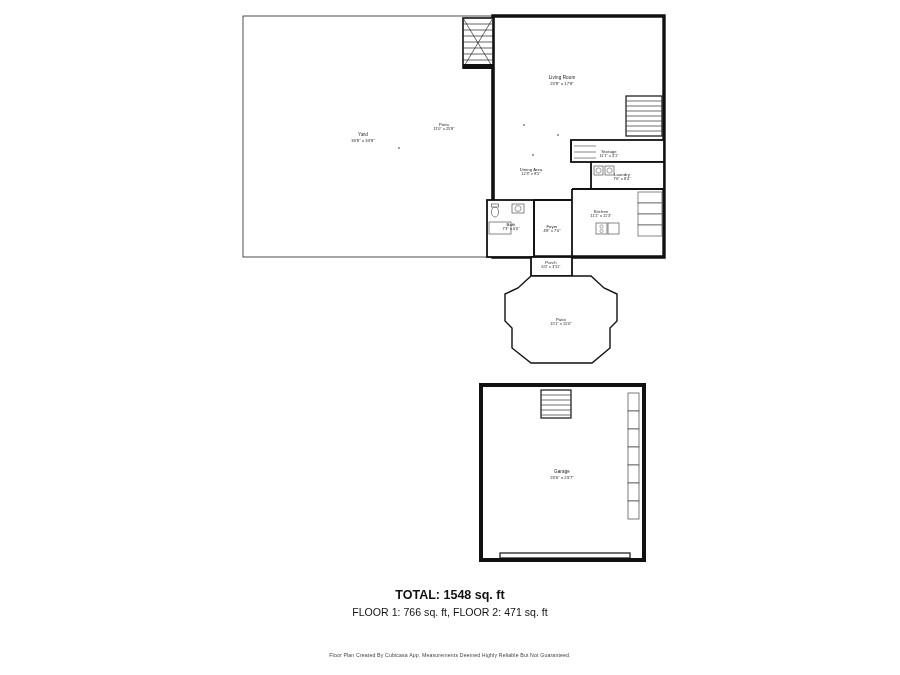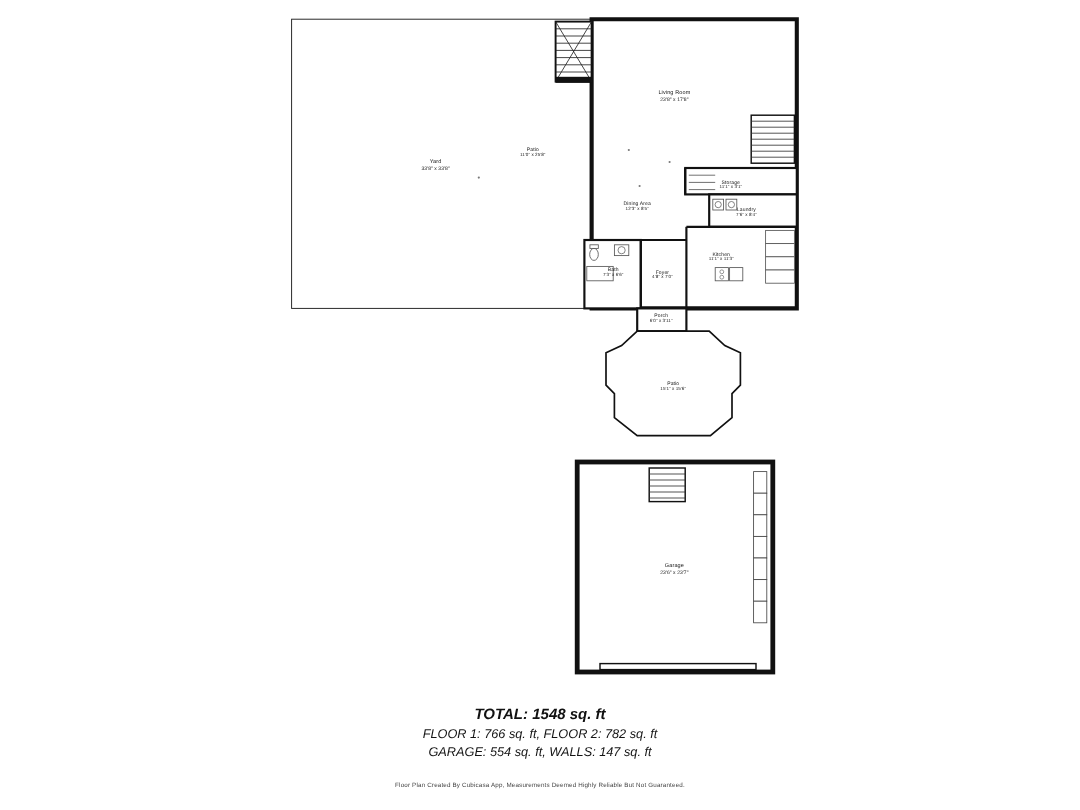--- a/index.html
+++ b/index.html
@@ -43,21 +43,20 @@
   }
   .room-label.big .rname { font-size: 4.6px; }
   .room-label.big .rdim { font-size: 4.2px; }
 
   .summary {
     position: absolute;
     left: 0;
     top: 588px;
     width: 900px;
     text-align: center;
-    font-style: italic;
   }
   .summary .total {
     font-size: 12.5px;
     font-weight: bold;
     color: #111111;
     margin-bottom: 3px;
   }
   .summary .line {
     font-size: 10.6px;
     color: #141414;
@@ -287,17 +286,16 @@
   <span class="rdim">15'1" x 15'6"</span>
 </div>
 
 <div class="room-label big" style="left:562px; top:474px;">
   <span class="rname">Garage</span>
   <span class="rdim">23'6" x 23'7"</span>
 </div>
 
 <div class="summary">
   <div class="total">TOTAL: 1548 sq. ft</div>
-  <div class="line">FLOOR 1: 766 sq. ft, FLOOR 2: 782 sq. ft</div>
-  <div class="line">GARAGE: 554 sq. ft, WALLS: 147 sq. ft</div>
+  <div class="line">FLOOR 1: 766 sq. ft, FLOOR 2: 471 sq. ft</div>
 </div>
 
 <div class="footer-note">Floor Plan Created By Cubicasa App, Measurements Deemed Highly Reliable But Not Guaranteed.</div>
 
 </body></html>

